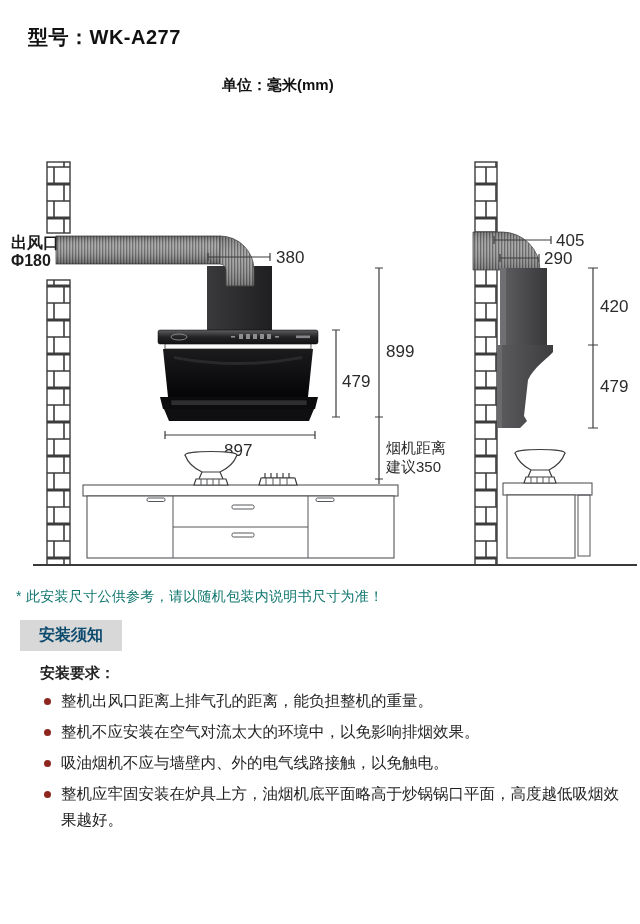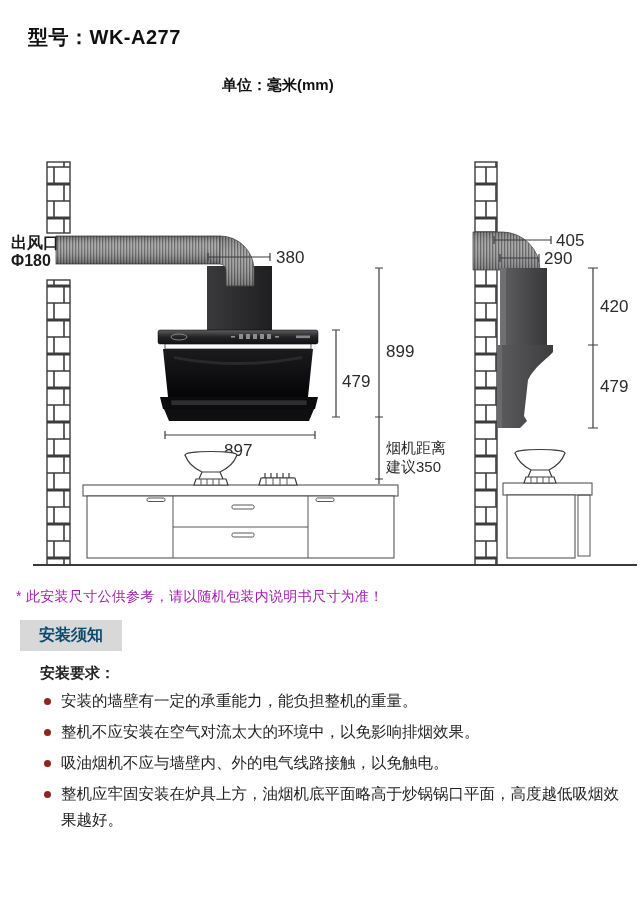--- a/index.html
+++ b/index.html
@@ -3,21 +3,21 @@
 <meta charset="utf-8">
 <style>
   html,body{margin:0;padding:0;background:#fff;}
   .page{position:relative;width:640px;height:924px;background:#fff;overflow:hidden;
         font-family:"Liberation Sans","DejaVu Sans",sans-serif;color:#1a1a1a;}
   .abs{position:absolute;}
   .model-line{top:24px;left:28px;font-size:20px;font-weight:600;letter-spacing:.5px;color:#111;}
   .page-title{top:52px;left:27px;font-size:31px;font-weight:700;letter-spacing:2px;color:#000;}
   .unit-line{top:76px;left:222px;font-size:15px;font-weight:600;color:#111;}
   .diagram{top:150px;left:0;width:640px;height:430px;}
-  .disclaimer{top:588px;left:16px;font-size:14px;color:#a21caf;letter-spacing:.3px;}
+  .disclaimer{top:588px;left:16px;font-size:14px;color:#0f766e;letter-spacing:.3px;}
   .notice-box{top:620px;left:20px;background:#d8d8d8;padding:5px 19px;font-size:16px;font-weight:700;color:#0c4a6e;}
   .req-title{top:664px;left:40px;font-size:15px;font-weight:600;color:#222;}
   .req-list{top:688px;left:42px;width:582px;margin:0;padding:0;list-style:none;}
   .req-list li{display:flex;align-items:flex-start;margin-bottom:5px;font-size:15.5px;line-height:26px;color:#1f1f1f;}
   .req-list .dot{flex:0 0 auto;width:7px;height:7px;border-radius:50%;background:#8e2620;margin:10px 10px 0 2px;}
   
   text{font-family:"Liberation Sans","DejaVu Sans",sans-serif;}
   .dim{font-size:17px;fill:#2b2b2b;}
   .dim-sm{font-size:15px;fill:#2b2b2b;}
   .lbl{font-size:16px;font-weight:700;fill:#1c1c1c;}
@@ -206,21 +206,21 @@
 
   <div class="abs disclaimer">* 此安装尺寸公供参考，请以随机包装内说明书尺寸为准！</div>
 
   <div class="abs notice-box">安装须知</div>
 
   <div class="abs req-title">安装要求：</div>
 
   <ul class="abs req-list">
     <li>
         <span class="dot"></span>
-        <span>安装的墙壁有一定的承重能力，能负担整机的重量。</span>
+        <span>整机出风口距离上排气孔的距离，能负担整机的重量。</span>
       </li>
     <li>
         <span class="dot"></span>
         <span>整机不应安装在空气对流太大的环境中，以免影响排烟效果。</span>
       </li>
     <li>
         <span class="dot"></span>
         <span>吸油烟机不应与墙壁内、外的电气线路接触，以免触电。</span>
       </li>
     <li>

